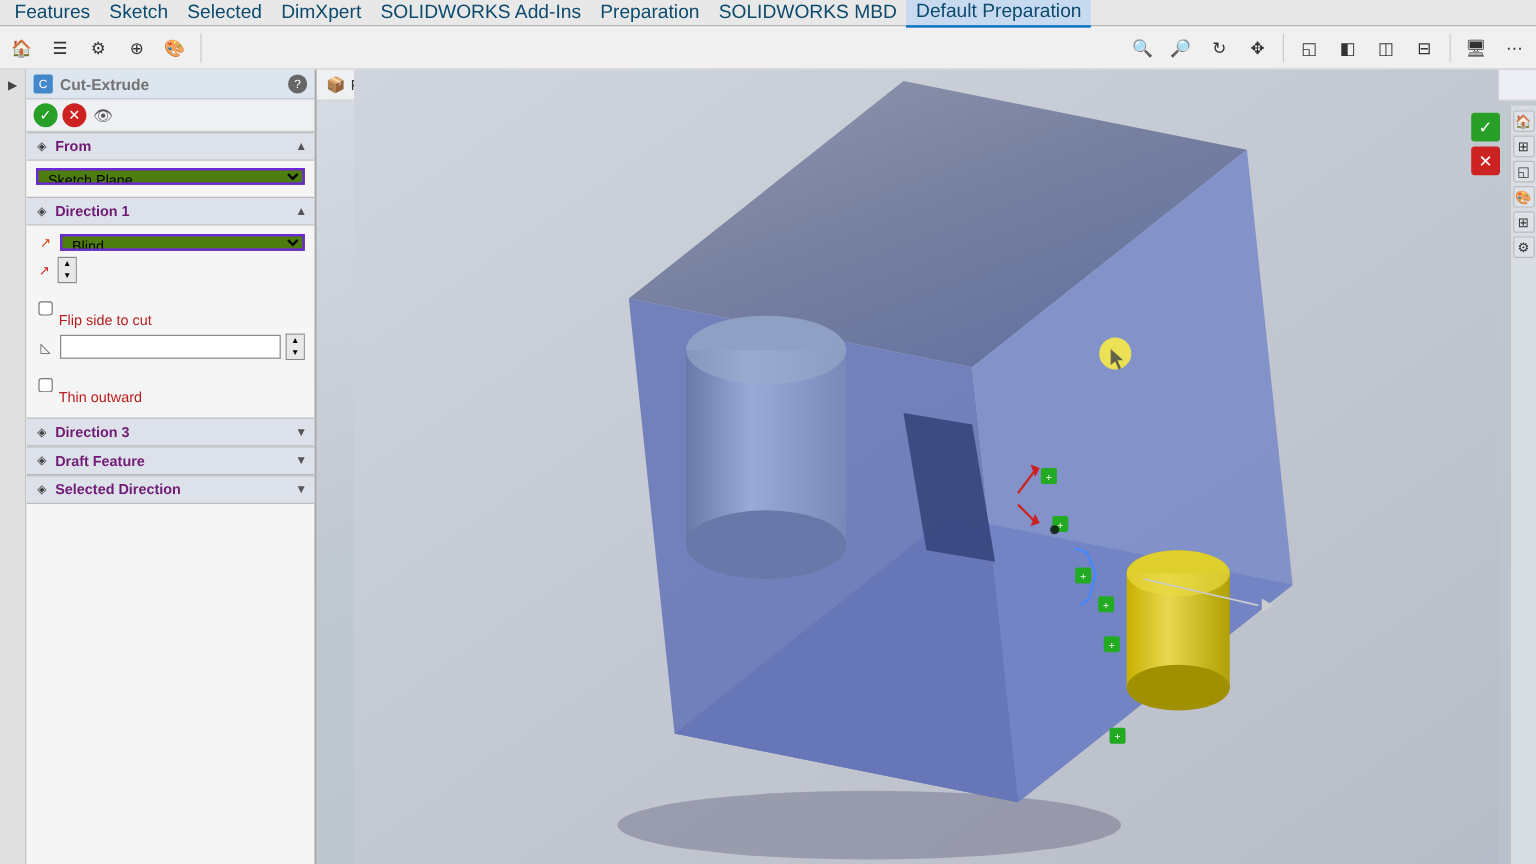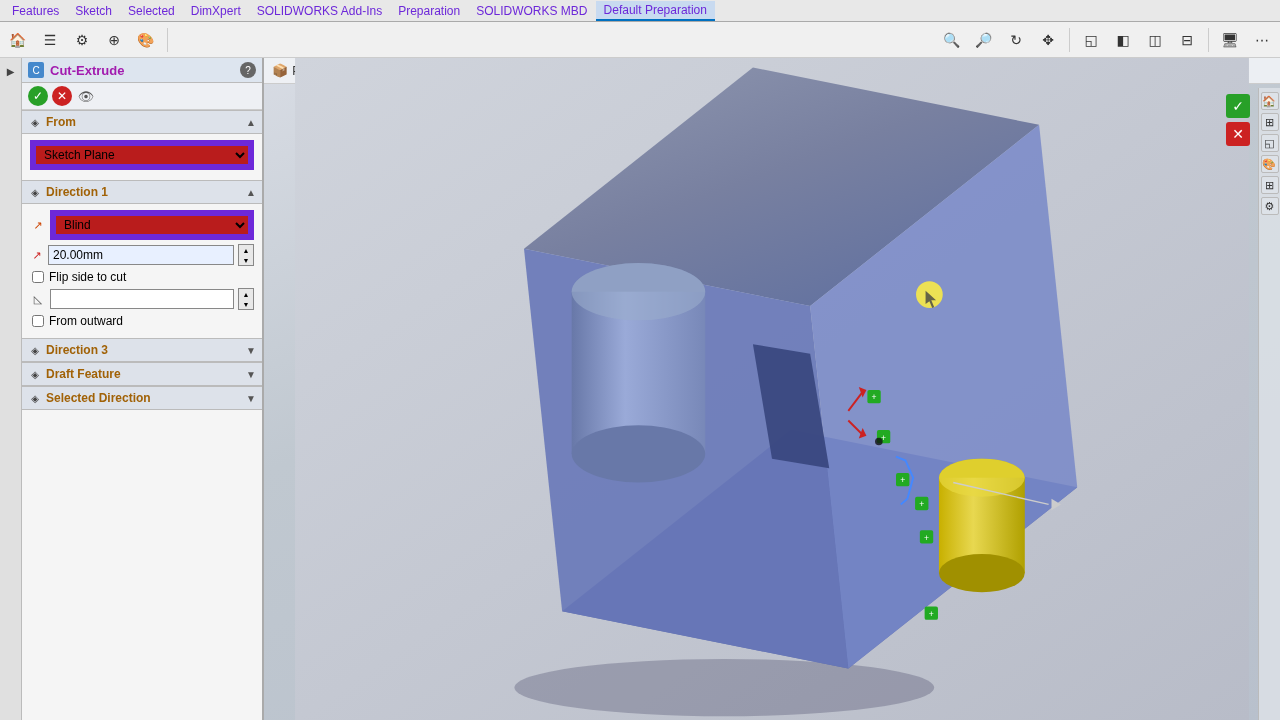--- a/index.html
+++ b/index.html
@@ -10,22 +10,22 @@
       display: flex;
       align-items: center;
       background: #e8e8e8;
       border-bottom: 1px solid #aaa;
       height: 22px;
       padding: 0 4px;
     }
     .menu-item {
       padding: 2px 8px;
       cursor: pointer;
-      font-size: 12px;
-      color: #6d28d9;
+      font-size: 16px;
+      color: #0c4a6e;
     }
     .menu-item.active { background: #c8daf0; border-bottom: 2px solid #0070c0; }
 
     
     .toolbar-row {
       display: flex;
       align-items: center;
       background: #f0f0f0;
       border-bottom: 1px solid #ccc;
       height: 36px;
@@ -84,21 +84,21 @@
       display: flex;
       align-items: center;
       background: #dde5ef;
       padding: 4px 6px;
       border-bottom: 1px solid #bbb;
       gap: 6px;
     }
     .panel-title {
       font-size: 13px;
       font-weight: bold;
-      color: #a21caf;
+      color: #737373;
       flex: 1;
     }
     .panel-help {
       width: 16px; height: 16px;
       border-radius: 50%;
       background: #666;
       color: white;
       font-size: 10px;
       display: flex; align-items: center; justify-content: center;
       cursor: pointer;
@@ -152,40 +152,40 @@
     }
     .section-header-icon {
       width: 14px; height: 14px;
       display: flex; align-items: center; justify-content: center;
       font-size: 10px;
       color: #444;
     }
     .section-label {
       font-size: 12px;
       font-weight: bold;
-      color: #a16207;
+      color: #701a75;
       flex: 1;
     }
     .section-chevron {
       font-size: 10px;
       color: #555;
     }
 
     
     .section-content {
       padding: 6px 8px;
       background: #f5f5f5;
     }
 
     
     .panel-select {
       width: 100%;
-      height: 30px;
-      border: 6px solid #6d28d9;
-      background: #b91c1c;
+      height: 14px;
+      border: 2px solid #6d28d9;
+      background: #4d7c0f;
       font-size: 12px;
       padding: 0 4px;
       margin-bottom: 4px;
       cursor: pointer;
     }
 
     
     .panel-input-row {
       display: flex;
       align-items: center;
@@ -228,21 +228,22 @@
       gap: 5px;
       margin-bottom: 4px;
       padding-left: 2px;
     }
     .panel-checkbox {
       width: 12px; height: 12px;
       cursor: pointer;
     }
     .checkbox-label {
       font-size: 12px;
-      color: #000000;
+      color: #b91c1c;
+      margin-top: 20px;
     }
 
     
     .draft-row {
       display: flex;
       align-items: center;
       gap: 4px;
       margin-bottom: 4px;
     }
     .draft-icon {
@@ -431,21 +432,20 @@
         <select class="panel-select" style="flex:1;margin:0;">
           <option>Blind</option>
           <option>Through All</option>
           <option>Through All - Both</option>
           <option>Up To Next</option>
         </select>
       </div>
 
       <div class="panel-input-row">
         <div class="arrow-icon">↗</div>
-        <input class="panel-input" type="text" value="20.00mm" style="">
         <div class="spinner-btns">
           <button class="spinner-up">▲</button>
           <button class="spinner-down">▼</button>
         </div>
       </div>
 
       <div class="checkbox-row">
         <input type="checkbox" class="panel-checkbox" style="">
         <span class="checkbox-label">Flip side to cut</span>
       </div>
@@ -454,21 +454,21 @@
         <div class="draft-icon">◺</div>
         <input class="draft-input" type="text" value="" style="">
         <div class="spinner-btns">
           <button class="spinner-up">▲</button>
           <button class="spinner-down">▼</button>
         </div>
       </div>
 
       <div class="checkbox-row">
         <input type="checkbox" class="panel-checkbox" style="">
-        <span class="checkbox-label">From outward</span>
+        <span class="checkbox-label">Thin outward</span>
       </div>
     </div>
 
     <div class="section-header">
       <div class="section-header-icon">◈</div>
       <span class="section-label">Direction 3</span>
       <span class="section-chevron">▼</span>
     </div>
 
     <div class="section-header">

